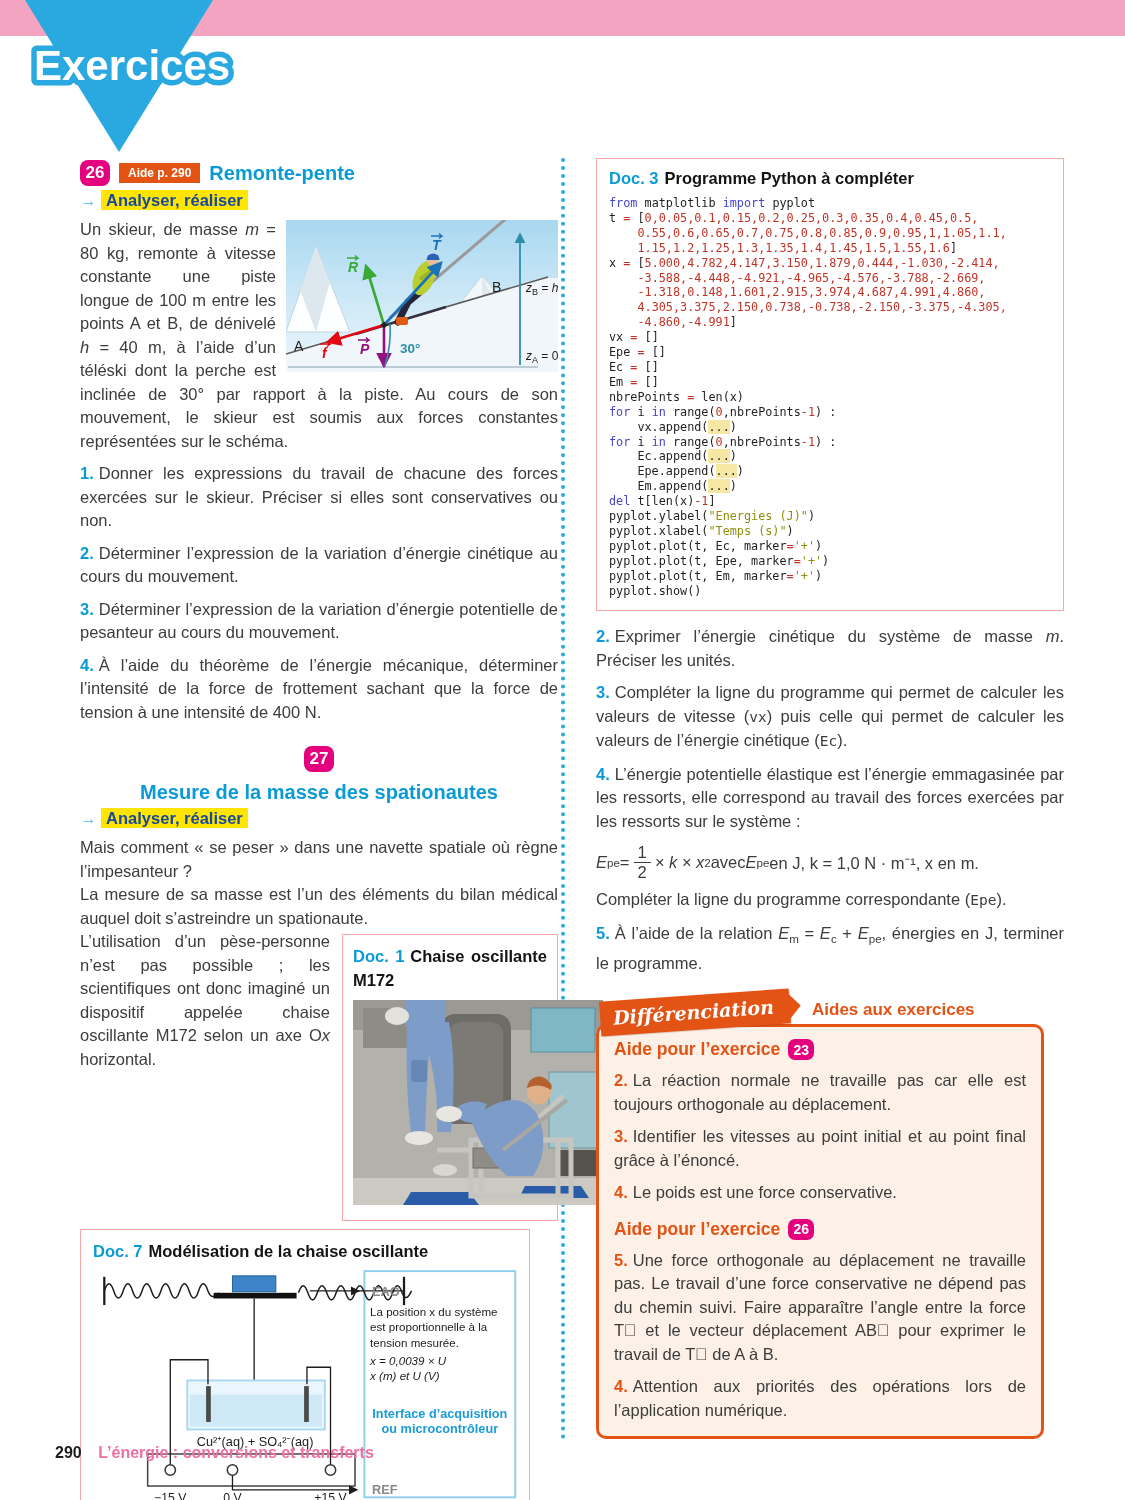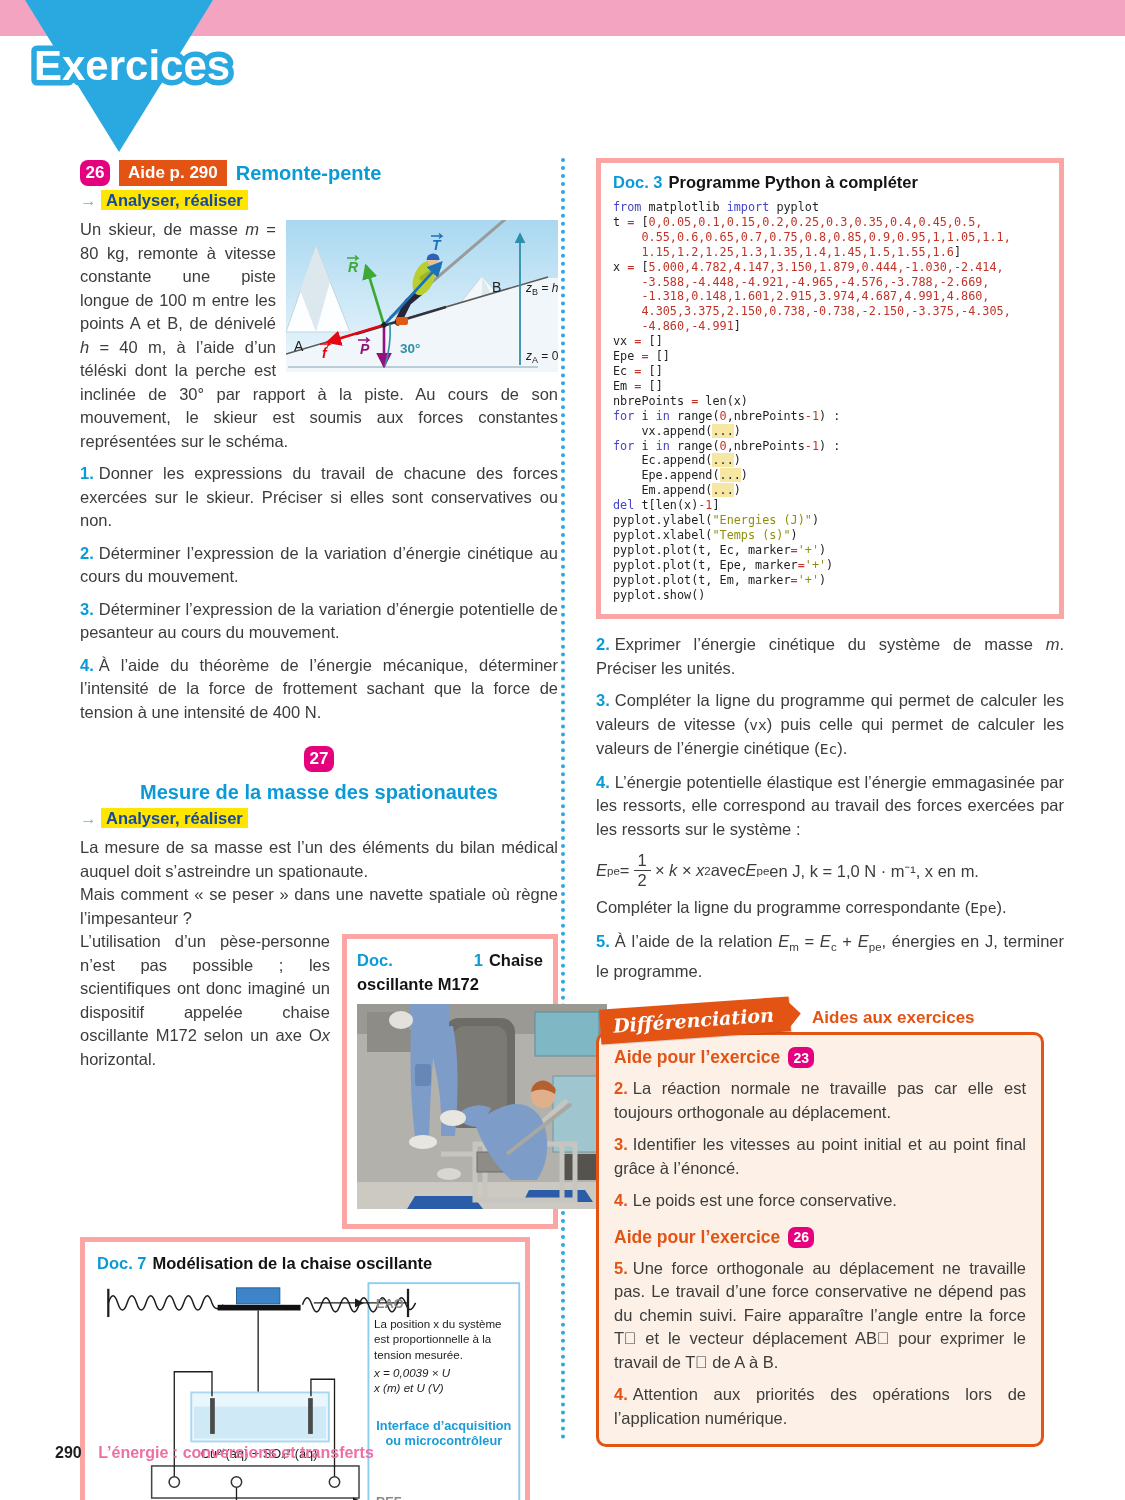--- a/index.html
+++ b/index.html
@@ -12,38 +12,38 @@
   .divider{position:absolute;left:561px;top:158px;height:1282px;border-left:4px dotted #2da7e0;}
 
   .col{position:absolute;top:160px;}
   .col-left{left:80px;width:478px;}
   .col-right{left:596px;width:468px;top:158px;}
 
   .ex-head{display:flex;align-items:center;gap:9px;margin:0 0 5px;}
   .badge{background:#e5007d;color:#fff;font-weight:bold;font-size:17px;min-width:30px;height:26px;
          border-radius:8px;display:inline-flex;align-items:center;justify-content:center;}
   .badge.small{min-width:26px;height:21px;font-size:14px;border-radius:7px;}
-  .aide-tag{background:#e35314;color:#fff;font-weight:bold;font-size:17px;padding:3px 9px;}
+  .aide-tag{background:#e35314;color:#fff;font-weight:bold;font-size:12px;padding:3px 9px;}
   .ex-title{color:#0a9bd7;font-weight:bold;font-size:20px;}
   .method{margin:0 0 8px;font-size:16.5px;}
   .method .arrow{color:#53b9e9;font-weight:bold;}
   .method .hl{background:#ffe500;color:#15489f;font-weight:bold;padding:1px 5px;}
 
   p{margin:0;}
   .para{font-size:16.5px;line-height:23.5px;text-align:justify;}
   .q{margin:9px 0 0;font-size:16.5px;line-height:23.5px;text-align:justify;}
   .qnum{color:#0a9bd7;font-weight:bold;margin-right:5px;}
   .aide-box .qnum{color:#e35314;}
   .it{font-style:italic;}
   .mono{font-family:"DejaVu Sans Mono",monospace;font-size:0.88em;}
   sub{font-size:0.7em;} sup{font-size:0.7em;}
 
   .fig26{float:right;width:272px;height:152px;margin:2px 0 4px 10px;}
 
-  .docbox{border:5px solid #fca5a5;background:#fff;box-sizing:border-box;}
+  .docbox{border:1px solid #fca5a5;background:#fff;box-sizing:border-box;}
   .doc1{float:right;width:216px;margin:4px 0 8px 12px;padding:10px 10px 8px;}
   .doc-title{font-size:16.5px;font-weight:bold;color:#141414;margin-bottom:8px;}
   .doc-label{color:#0a9bd7;font-weight:bold;margin-right:6px;}
   .doc2{clear:both;margin-top:14px;width:450px;padding:12px 12px 4px;}
   .doc3{width:468px;padding:10px 12px 12px;}
 
   .code{font-family:"DejaVu Sans Mono",monospace;font-size:11.8px;line-height:14.9px;
         color:#1f1f1f;white-space:pre;}
   .code .k{color:#4545c8;}
   .code .n{color:#c13327;}
@@ -178,22 +178,22 @@
 
     <div class="ex-head" style="margin-top:22px;flex-direction:column;">
       <span class="badge">27</span>
       <span class="ex-title">Mesure de la masse des spationautes</span>
     </div>
     <div class="method">
       <span class="arrow">→</span>
       <span class="hl">Analyser, réaliser</span>
     </div>
 
+    <p class="para">Mais comment « se peser » dans une navette spatiale où règne l’impesanteur ?</p>
     <p class="para">La mesure de sa masse est l’un des éléments du bilan médical auquel doit s’astreindre un spationaute.</p>
-    <p class="para">Mais comment « se peser » dans une navette spatiale où règne l’impesanteur ?</p>
 
     <div class="para">
       
       <div class="docbox doc1">
         <div class="doc-title">
           <span class="doc-label">Doc. 1</span><span>Chaise oscillante M172</span>
         </div>
         <svg viewBox="0 0 250 205" width="250" height="205">
           <rect width="250" height="205" fill="#b3b1ab"></rect>
           <rect x="0" y="0" width="250" height="30" fill="#9b9993"></rect>

